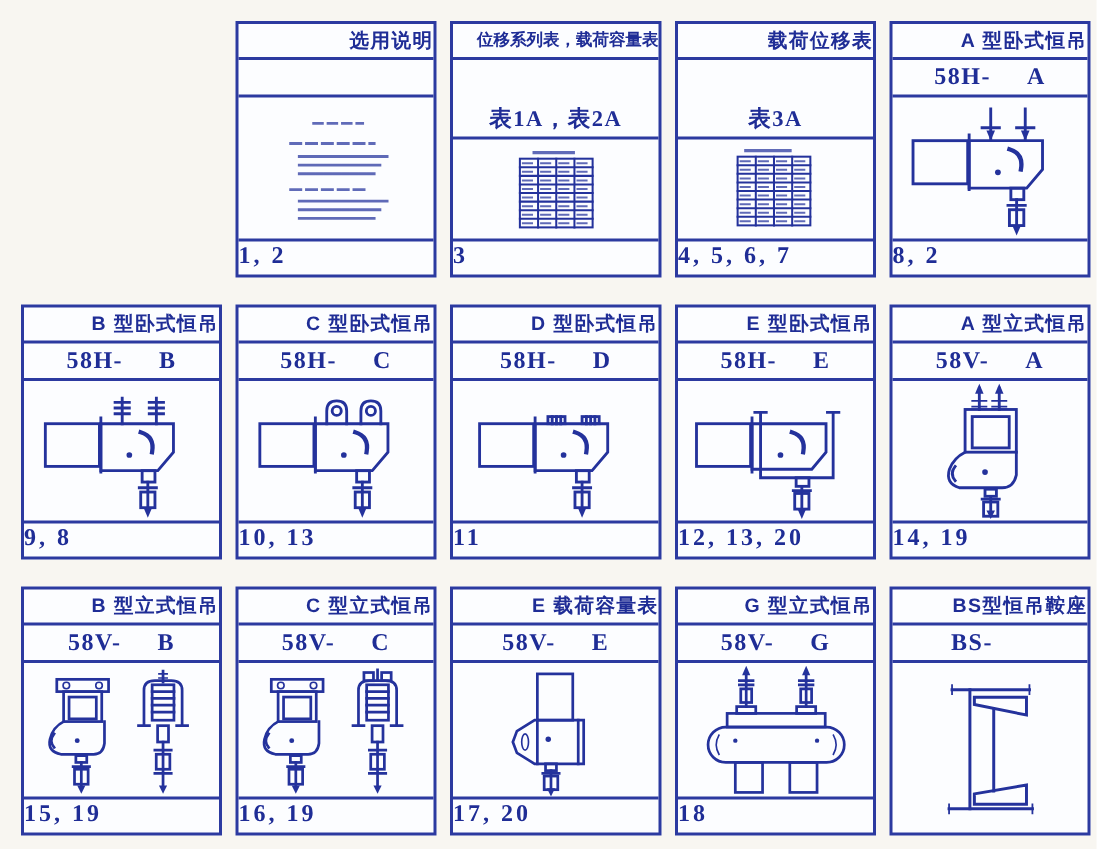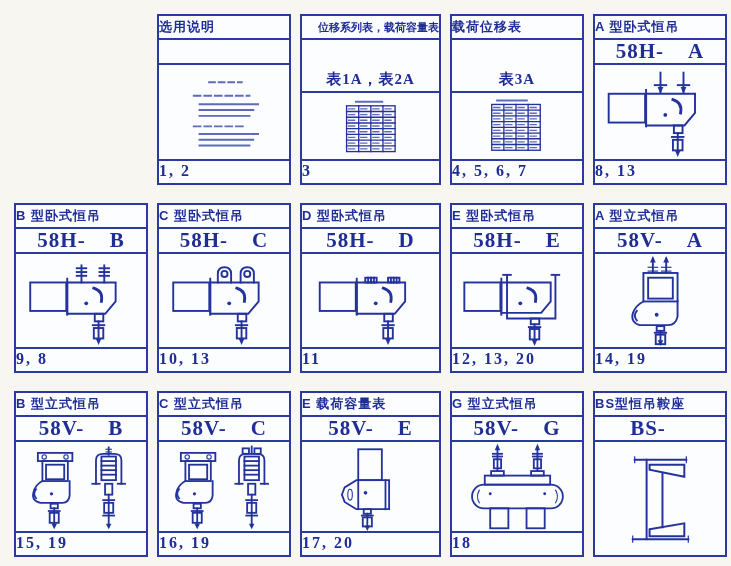--- a/index.html
+++ b/index.html
@@ -17,31 +17,31 @@
     column-gap:9px; row-gap:18px;
   }
   .card {
     border:2px solid #2c3aa0; background:#fcfdff;
     color:#1f2d96; box-sizing:border-box;
     display:flex; flex-direction:column;
   }
   .spacer { border:none; background:transparent; }
   .hdr {
     height:22px; line-height:22px; flex:0 0 22px;
-    text-align:left; font-size:13px; font-weight:700;
+    text-align:right; font-size:13px; font-weight:700;
     letter-spacing:1px; white-space:nowrap; overflow:hidden;
     border-bottom:2px solid #2c3aa0;
   }
   .hdr-sm { font-size:11px; letter-spacing:0;padding-left:16px; }
   .sub {
     height:23px; flex:0 0 23px;
     border-bottom:2px solid #2c3aa0;
     display:flex; align-items:center; justify-content:center;
     font-family:"Liberation Serif", serif;
-    font-size:21px; font-weight:700; letter-spacing:1px;
+    font-size:16px; font-weight:700; letter-spacing:1px;
     white-space:nowrap;
   }
   .sub .ltr { margin-left:24px; }
   .sub-tbl { font-size:15px;margin-top:28px; }
   .art { flex:1 1 auto; display:flex; align-items:center; justify-content:center; overflow:hidden; }
   .art svg { width:100%; height:100%; }
   .art svg * { stroke:#24329c; fill:none; stroke-width:2; stroke-linecap:square; }
   .art svg .f { fill:#24329c; stroke:none; }
   .art svg .thin { stroke-width:1.2; }
   .art svg .thick { stroke-width:3; }
@@ -178,21 +178,21 @@
           <line x1="90" y1="8" x2="90" y2="29"></line>
             <line x1="84" y1="21" x2="96" y2="21"></line>
             <polygon class="f" points="87,23 93,23 90,30"></polygon>
           <rect x="80" y="63" width="9" height="8"></rect>
           <line x1="84" y1="71" x2="84" y2="90"></line>
           <line x1="78" y1="75" x2="90" y2="75"></line>
           <rect x="79" y="78" width="10" height="11"></rect>
           <polygon class="f" points="81,89 87,89 84,96"></polygon>
         </svg>
       </div>
-      <div class="ftr">8, 13</div>
+      <div class="ftr">8, 2</div>
     </div>
 
     <div class="card">
       <div class="hdr">B 型卧式恒吊</div>
       <div class="sub">
         <span>58H-</span>
           <span class="ltr">B</span>
       </div>
       <div class="art">
         <svg viewBox="0 0 131 98" preserveAspectRatio="xMidYMid meet">

